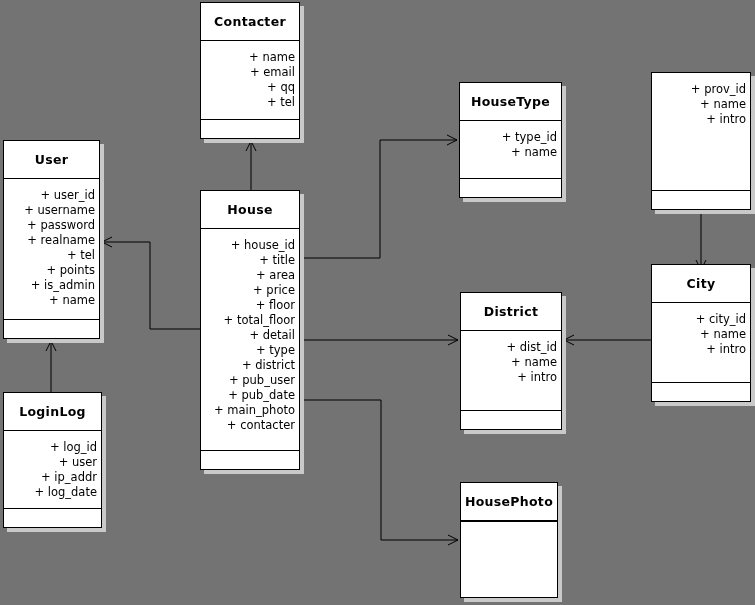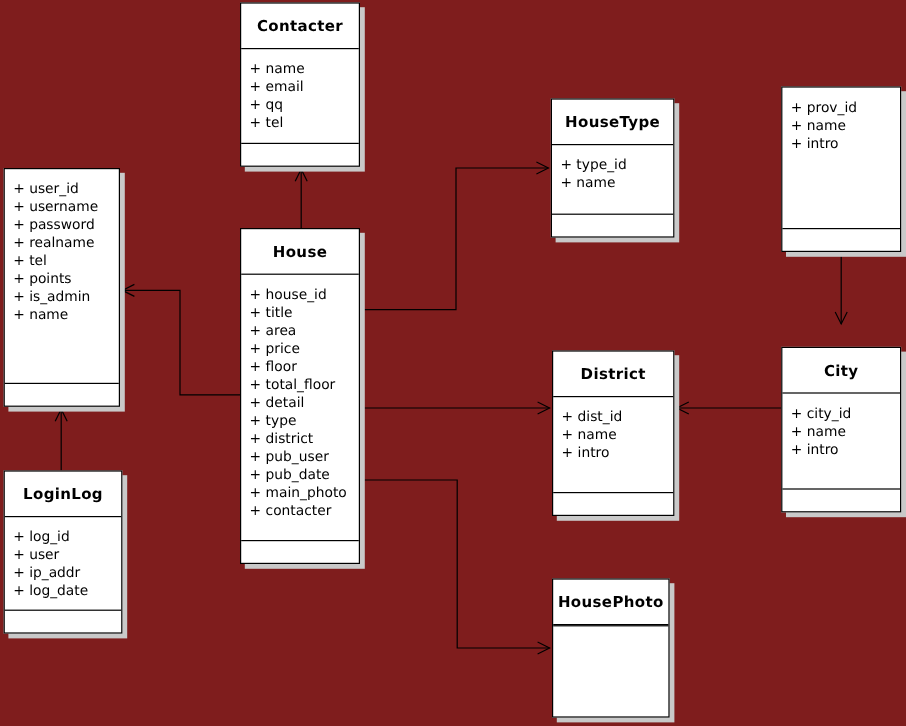--- a/index.html
+++ b/index.html
@@ -5,21 +5,21 @@
   html, body {
     margin: 0;
     padding: 0;
     background: #ffffff;
     font-family: "DejaVu Sans", "Liberation Sans", sans-serif;
   }
   #canvas {
     position: relative;
     width: 755px;
     height: 605px;
-    background: #7f1d1d;
+    background: #737373;
     overflow: hidden;
   }
   #connector-layer {
     position: absolute;
     left: 0;
     top: 0;
     width: 755px;
     height: 605px;
     pointer-events: none;
   }
@@ -55,20 +55,21 @@
   .uml-attrs {
     box-sizing: border-box;
     flex: 1 1 auto;
     padding: 9px 4px 0 7px;
     overflow: hidden;
   }
   .uml-attr {
     font-size: 11.5px;
     line-height: 15px;
     white-space: nowrap;
+    text-align: right;
   }
   .uml-methods {
     box-sizing: border-box;
     flex: 0 0 19px;
     height: 19px;
     border-top: 1px solid #000000;
   }
 </style>
 </head>
 <body>
@@ -93,20 +94,21 @@
       <div class="uml-title">Contacter</div>
       <div class="uml-attrs">
         <div class="uml-attr">+ name</div>
         <div class="uml-attr">+ email</div>
         <div class="uml-attr">+ qq</div>
         <div class="uml-attr">+ tel</div>
       </div>
       <div class="uml-methods"></div>
     </div>
     <div class="uml-class" style="left: 3px; top: 140px; width: 97px; height: 199px;">
+      <div class="uml-title">User</div>
       <div class="uml-attrs">
         <div class="uml-attr">+ user_id</div>
         <div class="uml-attr">+ username</div>
         <div class="uml-attr">+ password</div>
         <div class="uml-attr">+ realname</div>
         <div class="uml-attr">+ tel</div>
         <div class="uml-attr">+ points</div>
         <div class="uml-attr">+ is_admin</div>
         <div class="uml-attr">+ name</div>
       </div>
@@ -159,21 +161,21 @@
     </div>
     <div class="uml-class" style="left: 460px; top: 272px; width: 102px; height: 138px; margin-top: 20px;">
       <div class="uml-title">District</div>
       <div class="uml-attrs">
         <div class="uml-attr">+ dist_id</div>
         <div class="uml-attr">+ name</div>
         <div class="uml-attr">+ intro</div>
       </div>
       <div class="uml-methods"></div>
     </div>
-    <div class="uml-class" style="left: 651px; top: 289px; width: 100px; height: 138px;">
+    <div class="uml-class" style="left: 651px; top: 264px; width: 100px; height: 138px;">
       <div class="uml-title">City</div>
       <div class="uml-attrs">
         <div class="uml-attr">+ city_id</div>
         <div class="uml-attr">+ name</div>
         <div class="uml-attr">+ intro</div>
       </div>
       <div class="uml-methods"></div>
     </div>
     <div class="uml-class" style="left: 460px; top: 482px; width: 98px; height: 116px;">
       <div class="uml-title">HousePhoto</div>

